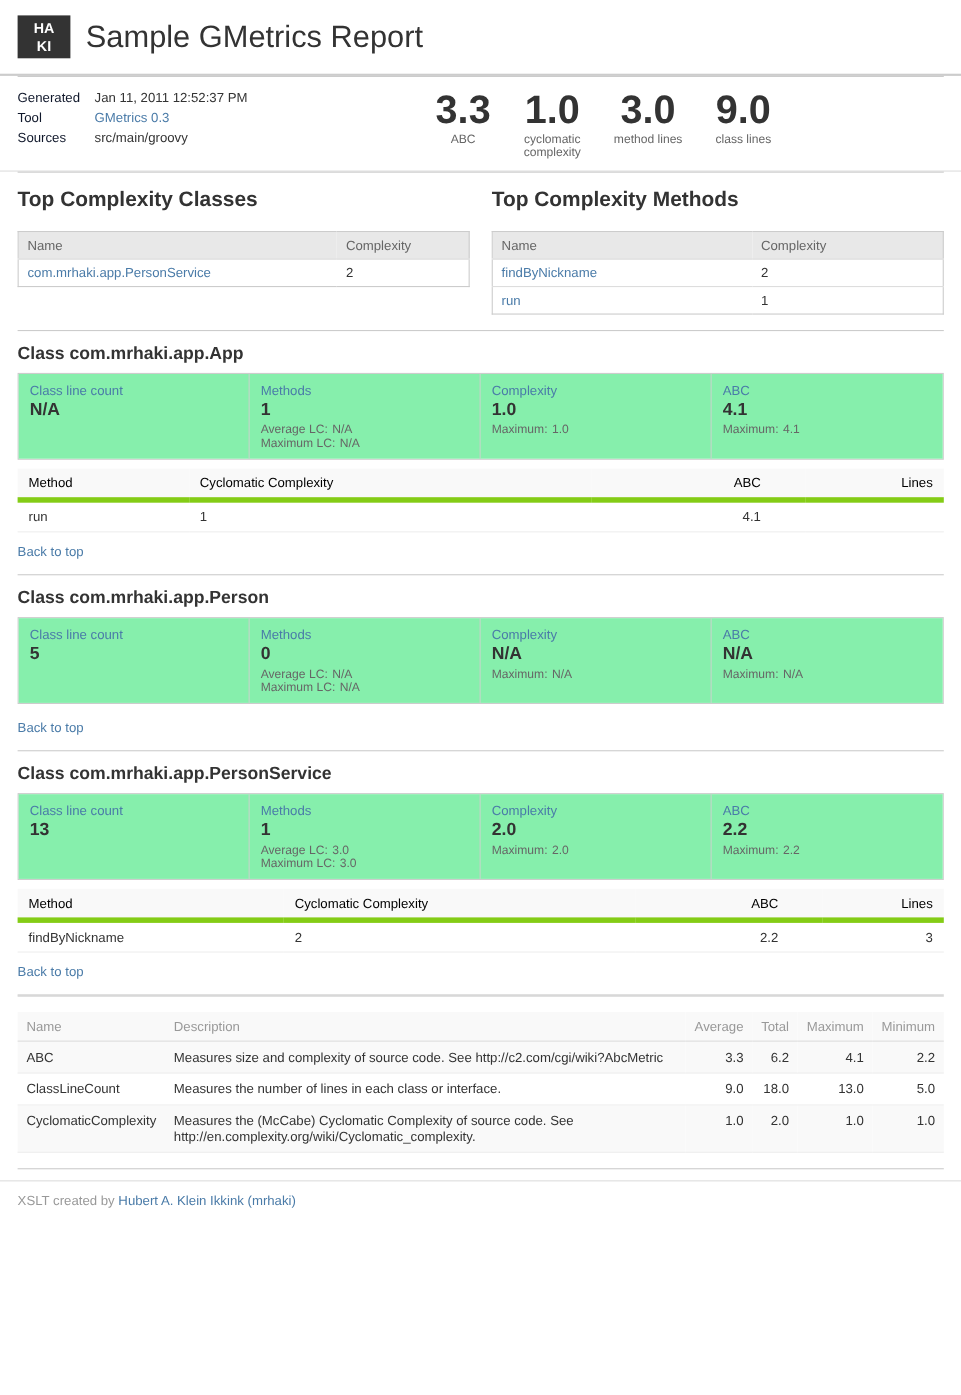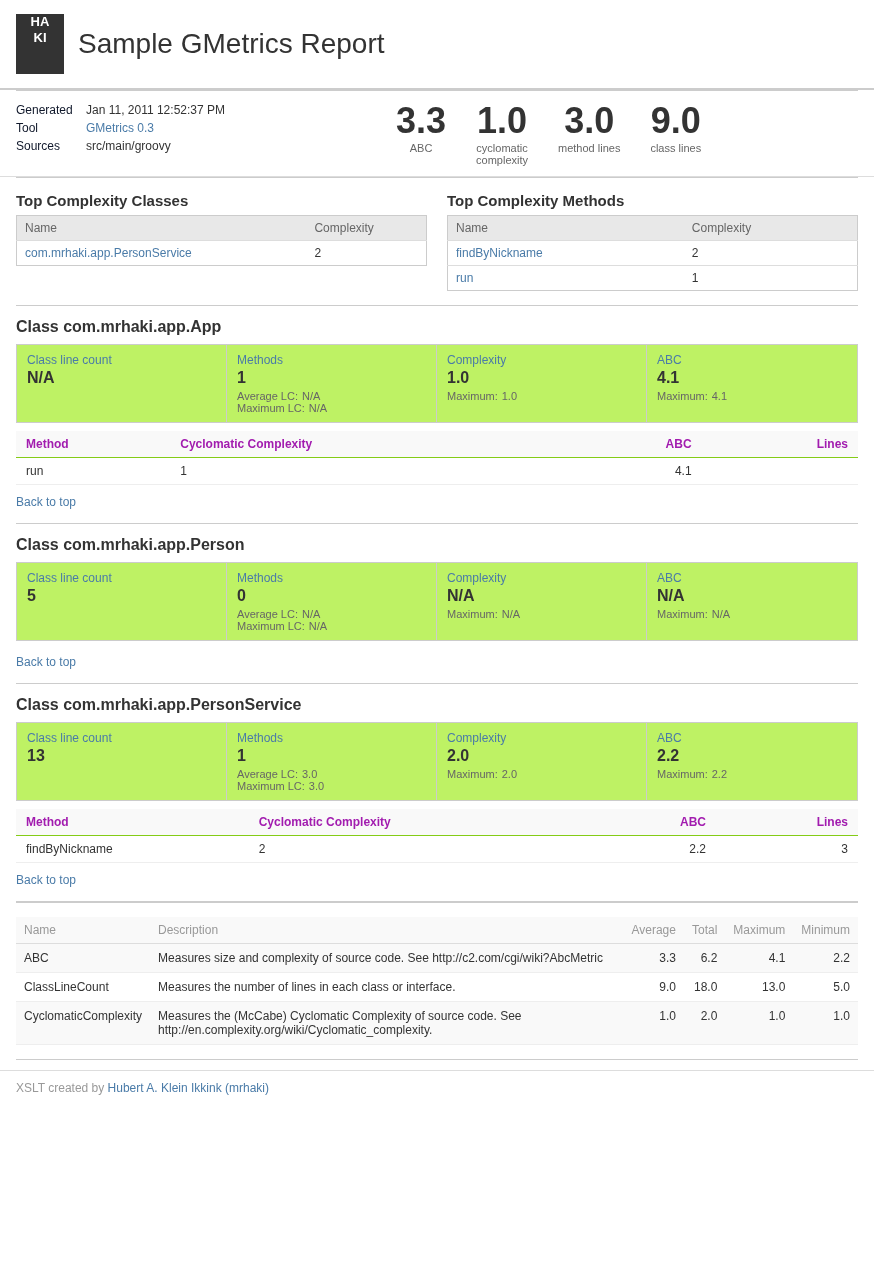--- a/index.html
+++ b/index.html
@@ -1,61 +1,61 @@
 <!DOCTYPE html>
 <html><head>
   <meta charset="utf-8">
   <style>
     * { box-sizing: border-box; margin: 0; padding: 0; }
     body { font-family: Arial, Helvetica, sans-serif; font-size: 13px; color: #333; background: #fff; width: 874px; }
 
     
     .header { display: flex; align-items: center; padding: 14px 16px; border-bottom: 2px solid #ccc; }
-    .logo { width: 48px; height: 60px; background: #333; display: flex; align-items: flex-start; justify-content: center; margin-right: 14px; flex-shrink: 0; }
+    .logo { width: 48px; height: 39px; background: #333; display: flex; align-items: center; justify-content: center; margin-right: 14px; flex-shrink: 0; }
     .logo-text { color: #fff; font-size: 13px; font-weight: bold; line-height: 1.2; text-align: center; }
     .page-title { font-size: 28px; font-weight: normal; color: #333; }
 
     
     .meta-section { display: flex; padding: 12px 16px 10px; border-bottom: 1px solid #ddd; align-items: flex-start; }
     .meta-labels { min-width: 280px; }
     .meta-row { display: flex; margin-bottom: 4px; }
     .meta-key { color: #0f172a; width: 70px; font-size: 12px; }
     .meta-val { font-size: 12px; color: #333; }
     .meta-val a { color: #4a7ba8; text-decoration: none; }
     .stats-area { display: flex; gap: 30px; margin-left: 100px; align-items: flex-start; }
     .stat-item { text-align: center; }
     .stat-num { font-size: 36px; font-weight: bold; color: #333; line-height: 1; }
     .stat-label { font-size: 11px; color: #666; margin-top: 3px; }
     .section-title { font-size: 16px; font-weight: bold; margin-bottom: 8px; color: #333; }
     hr.divider { border: none; border-top: 1px solid #ccc; margin: 0 16px; }
 
     
     .top-tables { display: flex; padding: 14px 16px 0; gap: 20px; }
     .top-table-block { flex: 1; }
-    .top-table-block h3 { font-size: 15px; font-weight: bold; margin-bottom: 6px; }
+    .top-table-block h3 { font-size: 19px; font-weight: bold; margin-bottom: 17px; }
 
     
     table { width: 100%; border-collapse: collapse; font-size: 12px; }
     .top-table { border: 1px solid #ccc; }
     .top-table th { background: #e8e8e8; padding: 5px 8px; text-align: left; color: #666; font-weight: normal; }
     .top-table td { padding: 5px 8px; border-top: 1px solid #ddd; }
     .top-table td a { color: #4a7ba8; text-decoration: none; }
     .top-table td:last-child { text-align: left; }
     .class-title { font-size: 16px; font-weight: bold; margin-bottom: 8px; }
 
     .metrics-grid { display: grid; grid-template-columns: 1fr 1fr 1fr 1fr; border: 1px solid #ccc; margin-bottom: 8px; }
-    .metric-cell { padding: 8px 10px; border-right: 1px solid #ccc; background: #bef264; }
+    .metric-cell { padding: 8px 10px; border-right: 1px solid #ccc; background: #86efac; }
     .metric-cell:last-child { border-right: none; }
     .metric-cell-header { color: #4a7ba8; font-size: 12px; text-decoration: none; cursor: pointer; display: block; margin-bottom: 2px; }
     .metric-cell-value { font-size: 16px; font-weight: bold; color: #333; }
     .metric-cell-sub { font-size: 11px; color: #666; margin-top: 3px; }
     .metric-cell-sub span { margin-right: 4px; }
 
     .method-table { width: 100%; border-collapse: collapse; font-size: 12px; margin-bottom: 4px; }
-    .method-table th { padding: 6px 10px; text-align: left; color: #a21caf; font-weight: bold; border-bottom: 1px solid #84cc16; background: #f9f9f9; }
+    .method-table th { padding: 6px 10px; text-align: left; color: #000000; font-weight: normal; border-bottom: 5px solid #84cc16; background: #f9f9f9; }
     .method-table td { padding: 6px 10px; border-bottom: 1px solid #eee; }
     .method-table th:nth-child(3), .method-table td:nth-child(3) { text-align: right; padding-right: 40px; }
     .method-table th:nth-child(4), .method-table td:nth-child(4) { text-align: right; }
 
     .back-link { font-size: 12px; padding: 6px 16px 10px; display: block; }
 
     
     .metrics-section { padding: 14px 16px; }
     .metrics-table { width: 100%; border-collapse: collapse; font-size: 12px; }
     .metrics-table th { padding: 6px 8px; text-align: left; color: #999; font-weight: normal; border-bottom: 1px solid #ddd; background: #f9f9f9; }

